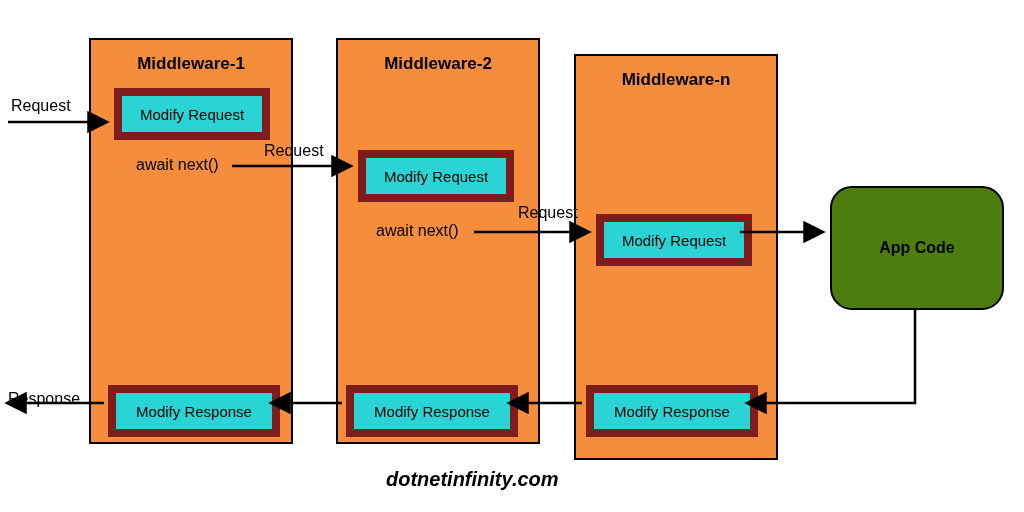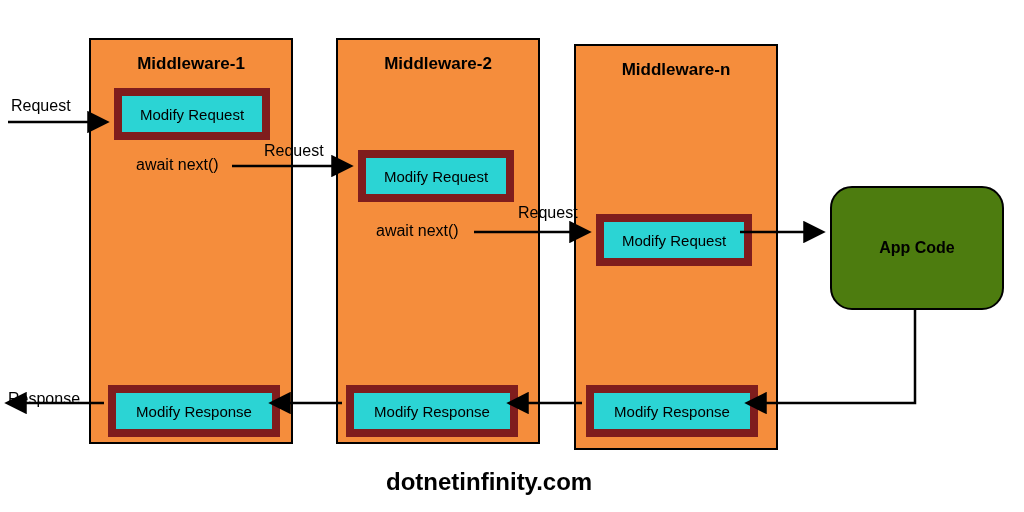--- a/index.html
+++ b/index.html
@@ -2,39 +2,39 @@
 <html><head>
 <meta charset="utf-8">
 <style>
   html,body{margin:0;padding:0;}
   body{width:1024px;height:512px;background:#fff;font-family:Arial,Helvetica,sans-serif;position:relative;}
   .mw{position:absolute;background:#f58d3c;border:2px solid #000;}
   .mw-title{position:absolute;top:14px;left:0;right:0;text-align:center;font-weight:700;font-size:17px;}
   .chip{position:absolute;background:#2bd4d4;border:8px solid #7f1d1d;font-weight:400;font-size:15px;display:flex;align-items:center;justify-content:center;text-align:center;}
   .label{position:absolute;font-weight:400;font-size:16px;white-space:nowrap;}
   .app{position:absolute;background:#4d7c0f;border:2px solid #000;border-radius:22px;display:flex;align-items:center;justify-content:center;text-align:center;font-weight:700;font-size:16px;line-height:1.35;}
-  .foot{position:absolute;font-weight:700;font-size:24px;}
+  .foot{position:absolute;font-weight:700;font-size:20px;font-style:italic;}
   svg.arrows{position:absolute;inset:0;pointer-events:none;}
 </style>
 </head>
 <body>
 
 <div class="mw" style="left:89px;top:38px;width:200px;height:402px;">
   <div class="mw-title">Middleware-1</div>
 </div>
 <div class="chip" style="left:114px;top:88px;width:140px;height:36px;">Modify Request</div>
 <div class="chip" style="left:108px;top:385px;width:156px;height:36px;">Modify Response</div>
 
 <div class="mw" style="left:336px;top:38px;width:200px;height:402px;text-decoration:underline;">
   <div class="mw-title">Middleware-2</div>
 </div>
 <div class="chip" style="left:358px;top:150px;width:140px;height:36px;">Modify Request</div>
 <div class="chip" style="left:346px;top:385px;width:156px;height:36px;">Modify Response</div>
 
-<div class="mw" style="left:574px;top:44px;width:200px;height:402px;">
+<div class="mw" style="left:574px;top:54px;width:200px;height:402px;">
   <div class="mw-title">Middleware-n</div>
 </div>
 <div class="chip" style="left:596px;top:214px;width:140px;height:36px;">Modify Request</div>
 <div class="chip" style="left:586px;top:385px;width:156px;height:36px;">Modify Response</div>
 
 <div class="app" style="left:830px;top:186px;width:170px;height:120px;">
   <div>
     <div>App Code</div>
   </div>
 </div>

